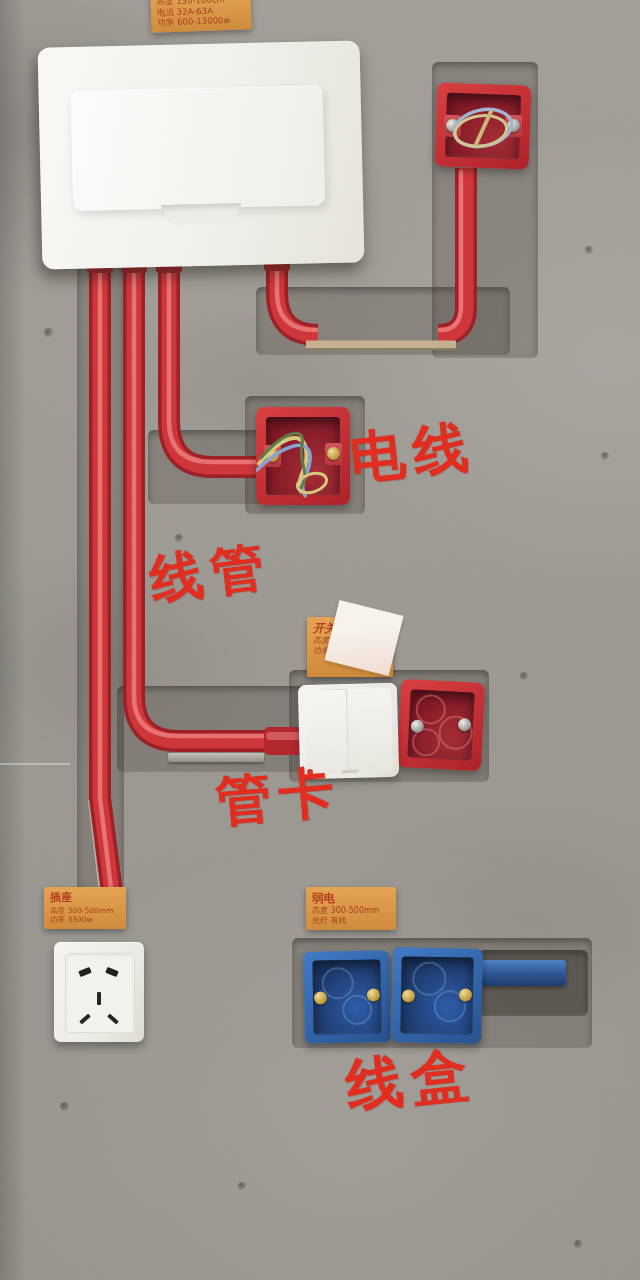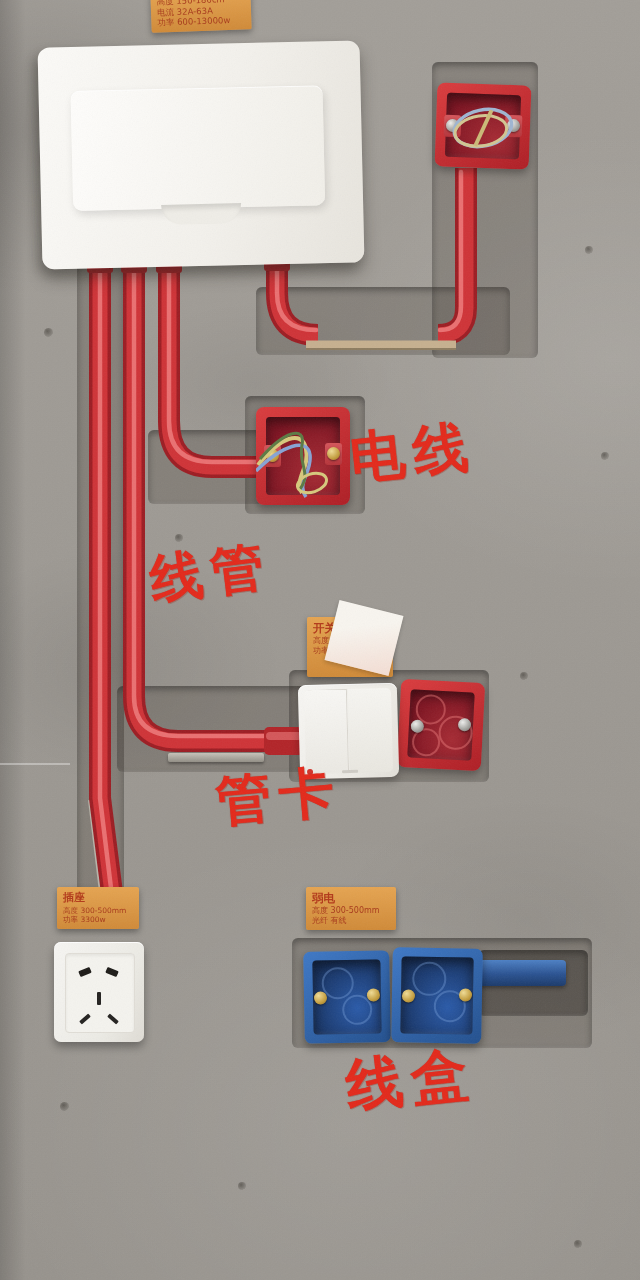--- a/index.html
+++ b/index.html
@@ -170,21 +170,21 @@
     <div class="screw brass" style="left:10px;top:42px;"></div>
     <div class="screw brass" style="right:10px;top:40px;"></div>
     <svg width="94" height="98" viewBox="0 0 94 98" style="position:absolute;inset:0;">
       <path d="M2 58 C24 30 46 22 50 42 C54 62 38 70 46 86" fill="none" stroke="#d6c87c" stroke-width="4"></path>
       <path d="M0 64 C26 38 52 30 54 48 C56 66 40 76 50 90" fill="none" stroke="#87a3d4" stroke-width="3.5"></path>
       <path d="M4 52 C28 24 50 18 46 38 C42 58 56 66 44 82" fill="none" stroke="#5c7a44" stroke-width="3"></path>
       <ellipse cx="56" cy="76" rx="15" ry="9" transform="rotate(-18 56 76)" fill="none" stroke="#d6c87c" stroke-width="3"></ellipse>
     </svg>
   </div>
 
-  <div class="sticker" style="left:307px;top:617px;width:74px;height:52px;z-index:6;overflow:visible;">
+  <div class="sticker" style="left:307px;top:617px;width:74px;height:52px;z-index:6;overflow:visible;font-style:italic;">
     <div class="t">开关</div>
     <div>高度 1300mm</div>
     <div>功率 1500W</div>
     <div class="abs" style="left:24px;top:-10px;width:66px;height:62px;transform:rotate(14deg);
                 background:linear-gradient(160deg,#f8f5ef 35%,#f3ddd3);box-shadow:0 2px 4px rgba(0,0,0,.2);"></div>
   </div>
 
   <div class="abs" style="left:299px;top:684px;width:99px;height:94px;z-index:5;transform:rotate(-1.5deg);border-radius:8px;
               background:linear-gradient(120deg,#f7f6f3,#eceae4 70%,#e2dfd8);
               box-shadow:0 4px 8px rgba(0,0,0,.3), inset 0 1px 0 rgba(255,255,255,.9);">
@@ -198,21 +198,21 @@
 
   <div class="redbox" style="left:399px;top:681px;width:84px;height:88px;z-index:4;transform:rotate(3deg);">
     <div class="cavity"></div>
     <div class="knockout" style="left:16px;top:14px;width:26px;height:26px;"></div>
     <div class="knockout" style="left:40px;top:34px;width:30px;height:30px;"></div>
     <div class="knockout" style="left:14px;top:48px;width:24px;height:24px;"></div>
     <div class="screw silver" style="left:12px;top:40px;"></div>
     <div class="screw silver" style="right:12px;top:36px;"></div>
   </div>
 
-  <div class="sticker" style="left:57px;top:887px;width:70px;z-index:6;font-size:7.5px;">
+  <div class="sticker" style="left:44px;top:887px;width:70px;z-index:6;font-size:7.5px;">
     <div class="t" style="font-size:11px;">插座</div>
     <div>高度 300-500mm</div>
     <div>功率 3300w</div>
   </div>
 
   <div class="abs" style="left:54px;top:942px;width:90px;height:100px;z-index:5;border-radius:7px;
               background:linear-gradient(115deg,#f6f5f2,#ecebe5 65%,#dfdcd5);
               box-shadow:0 5px 9px rgba(0,0,0,.32), inset 0 1px 0 rgba(255,255,255,.9);">
     <div class="abs" style="left:11px;top:11px;width:68px;height:78px;border-radius:4px;background:#f4f3ee;
                 border:1px solid #e0ddd6;box-shadow:inset 0 2px 3px rgba(0,0,0,.06);"></div>

